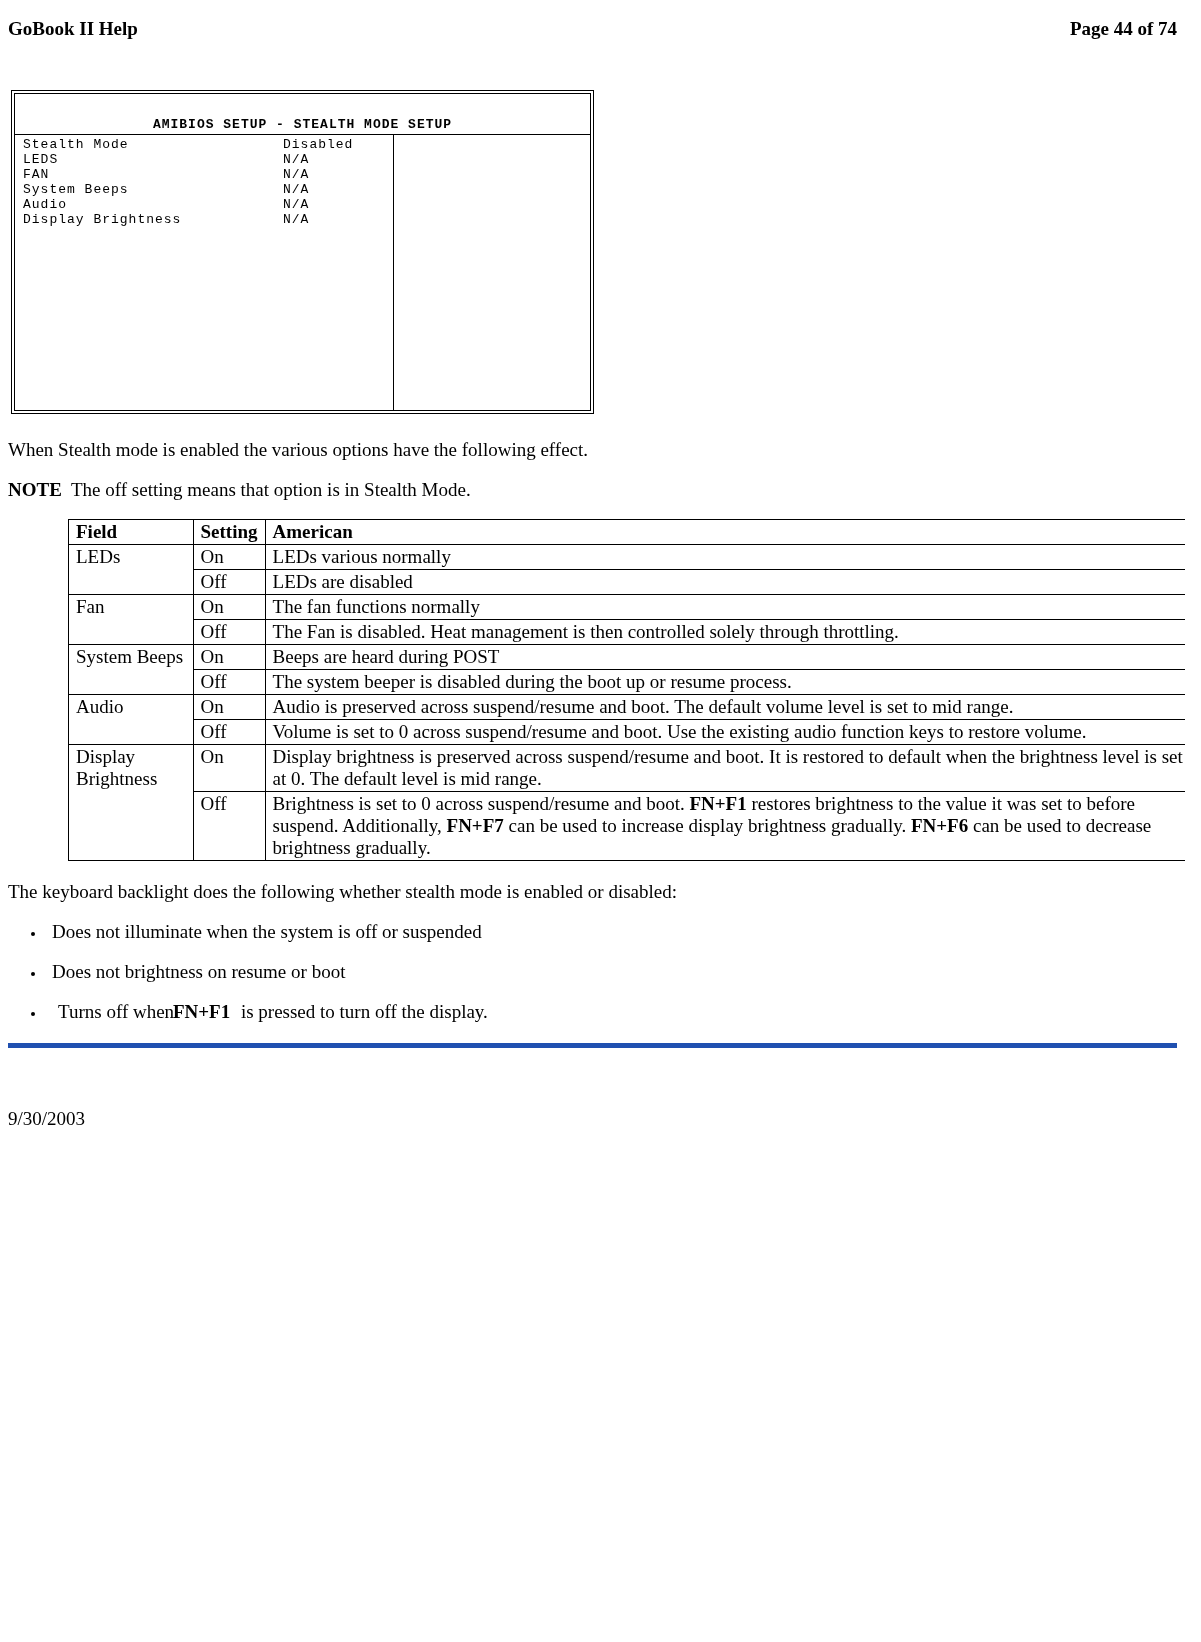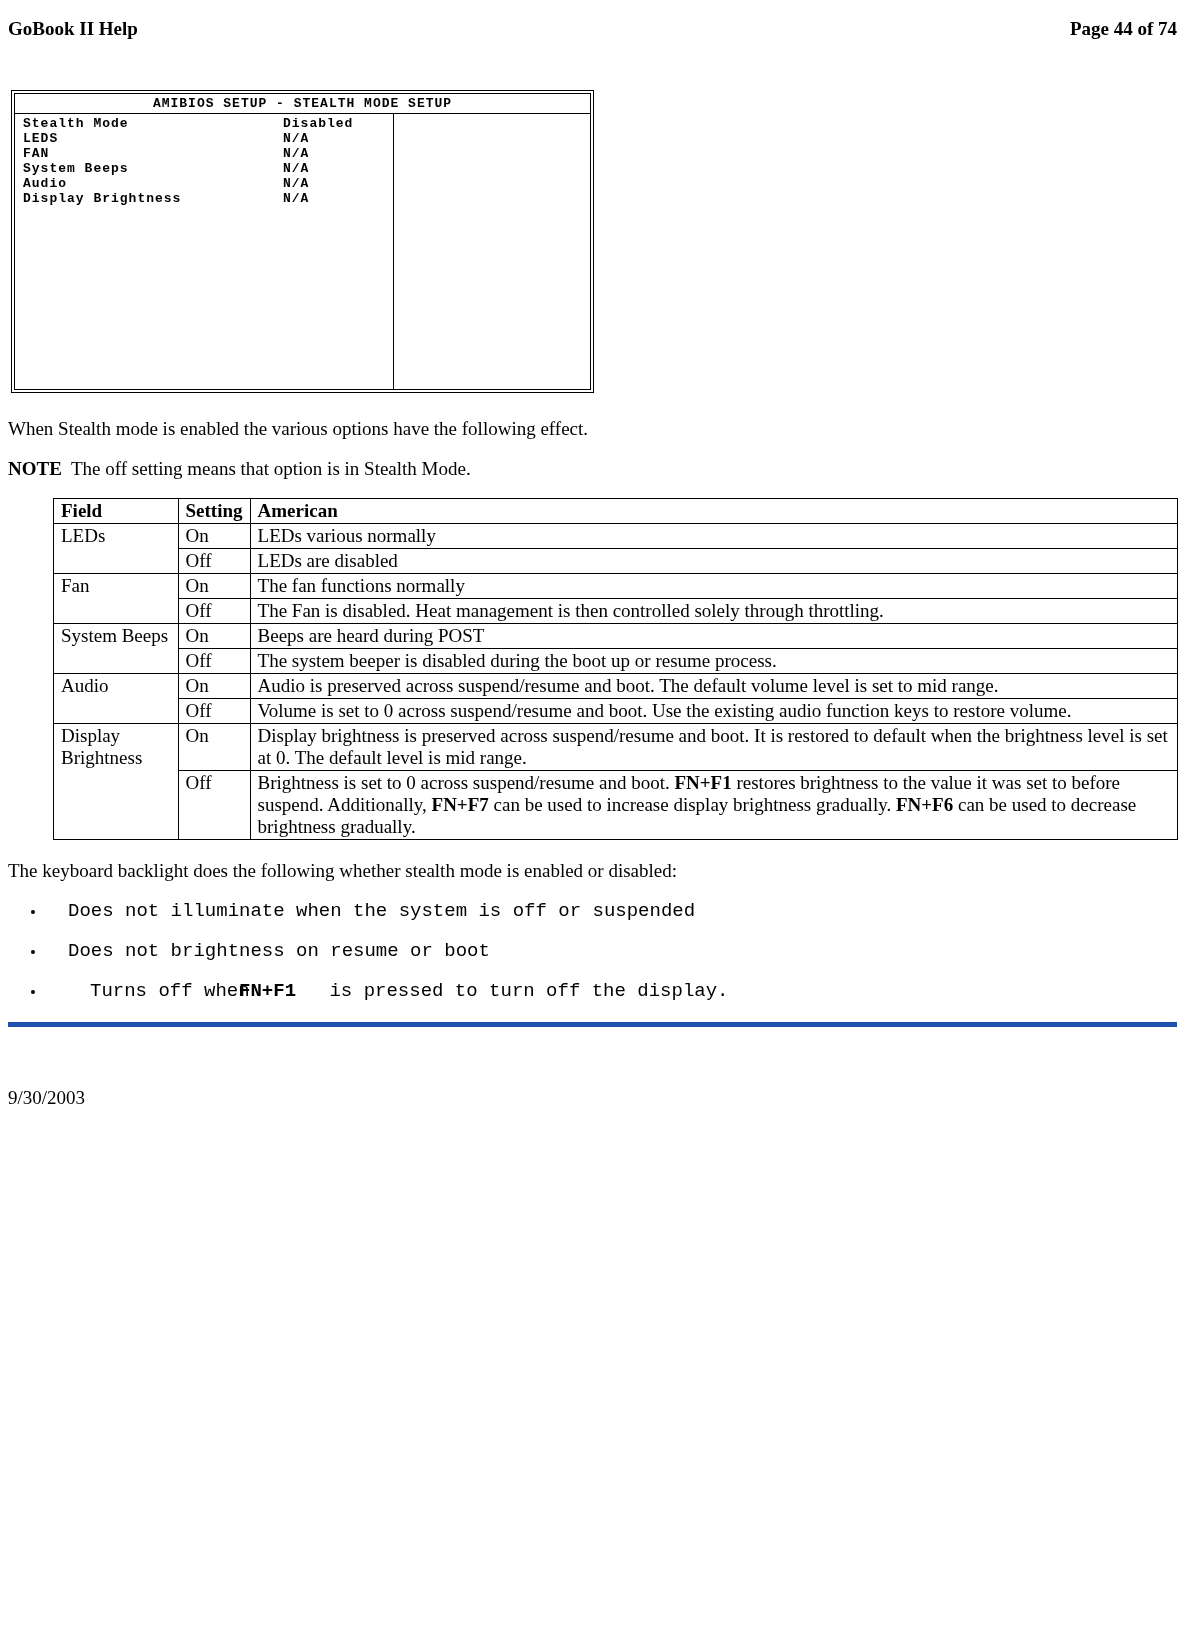--- a/index.html
+++ b/index.html
@@ -24,74 +24,75 @@
       margin-left: 3px;
       margin-bottom: 25px;
       background: #fff;
     }
     .bios-header {
       text-align: center;
       border-bottom: 1px solid #000;
       padding: 2px 0 2px 0;
       letter-spacing: 1px;
       font-weight: bold;
+      margin-top: 21px;
     }
     .bios-body {
       display: flex;
       height: 275px;
     }
     .bios-left {
       width: 370px;
       border-right: 1px solid #000;
       padding: 2px 0 2px 8px;
-      font-weight: bold;
+      font-weight: normal;
       letter-spacing: 1px;
     }
     .bios-right {
       flex: 1;
       padding: 2px 6px;
       font-weight: bold;
       letter-spacing: 1px;
       position: relative;
     }
     .bios-row { display: flex; }
     .bios-label { width: 260px; }
     .bios-footer {
       position: absolute;
       bottom: 2px;
       left: 6px;
     }
     p { margin: 0 0 18px 0; }
     .data-table {
       border-collapse: collapse;
-      margin-left: 45px;
+      margin-left: 60px;
       margin-right: 20px;
       margin-bottom: 20px;
       width: 1125px;
     }
     .data-table td, .data-table th {
       border: 1px solid #000;
       padding: 1px 7px;
       text-align: left;
       vertical-align: top;
       font-weight: normal;
     }
     .data-table th { font-weight: bold; }
     ul { margin: 0 0 20px 0; padding-left: 38px; }
     li { 
       margin-bottom: 18px; 
       font-family: Arial, sans-serif;
       font-size: 14px;
       list-style-type: disc;
     }
     li span {
-      font-family: Liberation Mono, monospace;
+      font-family: Liberation Serif, serif;
       font-size: 19px;
       position: relative;
-      left: 22px;
+      left: 6px;
     }
     .divider {
       height: 5px;
       background: #2050b0;
       margin: 15px 0 40px 0;
     }
     .footer-row {
       display: flex;
       justify-content: space-between;
       margin-top: 60px;

